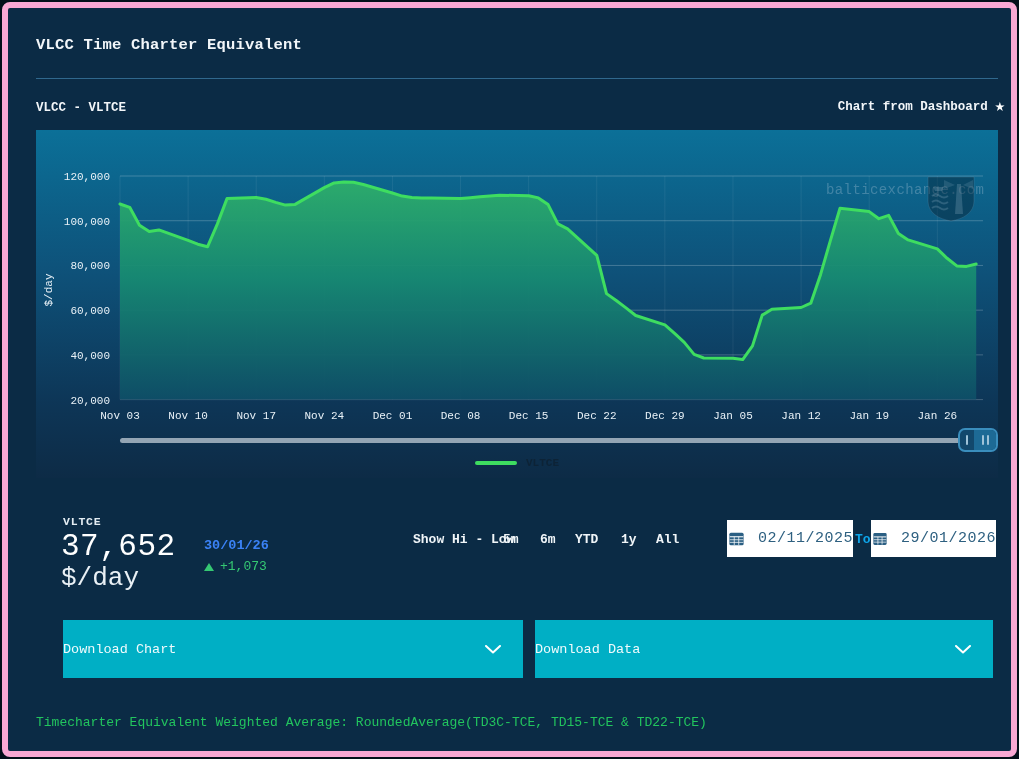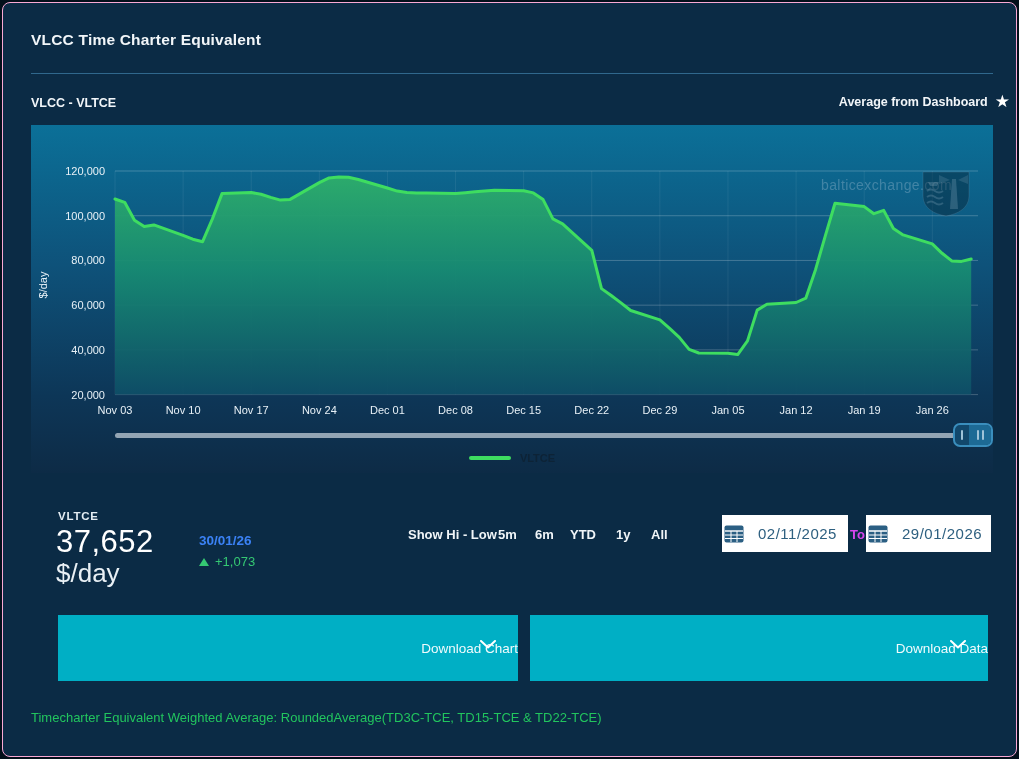--- a/index.html
+++ b/index.html
@@ -1,17 +1,17 @@
 <!DOCTYPE html>
 <html><head>
 <meta charset="utf-8">
 <style>
   * { margin:0; padding:0; box-sizing:border-box; }
   html,body { width:1019px; height:759px; background:#030f1a; font-family:"Liberation Sans", sans-serif; overflow:hidden; }
-  .card { position:absolute; left:2px; top:2px; width:1015px; height:755px; background:#0b2b45; border:1px solid #f9a8d4; border-radius:8px; overflow:hidden; }
+  .card { position:absolute; left:2px; top:2px; width:1015px; height:755px; background:#0b2b45; border:6px solid #f9a8d4; border-radius:8px; overflow:hidden;font-family:Liberation Mono, monospace; }
 
   .page-title { position:absolute; left:28px; top:28px; font-size:15.5px; font-weight:bold; color:#f2f6f9; letter-spacing:.2px; }
   .divider { position:absolute; left:28px; top:70px; width:962px; height:1px; background:#30688d; }
   .subtitle { position:absolute; left:28px; top:93px; font-size:12.5px; font-weight:bold; color:#f2f6f9; }
   .remove-wrap { position:absolute; right:6px; top:90px; display:flex; align-items:center; gap:7px; cursor:pointer; }
   .remove-label { font-size:12.5px; font-weight:bold; color:#f2f6f9; }
   .star { color:#ffffff; font-size:17px; line-height:17px; }
 
   .chart-panel { position:absolute; left:28px; top:122px; width:962px; height:348px;
     background:linear-gradient(180deg,#0b7098 0%, #0e527a 40%, #0d3657 78%, #0d2b46 100%); }
@@ -38,41 +38,41 @@
   .change-text { font-size:13px; color:#35c873; }
 
   .hi-low { position:absolute; left:405px; top:524px; font-size:13px; font-weight:bold; color:#f0f5f8; cursor:pointer; }
   .range-btn { position:absolute; top:524px; font-size:13px; font-weight:bold; color:#f0f5f8; cursor:pointer; }
   .r0{left:495px;} .r1{left:532px;} .r2{left:567px;} .r3{left:613px;} .r4{left:648px;}
 
   .date-box { position:absolute; top:512px; height:37px; background:#ffffff; display:flex; align-items:center; gap:14px; padding-left:2px; cursor:pointer; }
   .date-from { left:719px; width:126px; }
   .date-to { left:863px; width:125px; }
   .date-text { font-size:15px; color:#2e6080; letter-spacing:.5px; }
-  .to-label { position:absolute; left:847px; top:524px; font-size:13px; font-weight:bold; color:#d946ef; }
-
-  .dl-btn { position:absolute; top:612px; height:66px; background:#00afc5; display:flex; align-items:center; justify-content:flex-end; cursor:pointer;padding-left:39px; }
+  .to-label { position:absolute; left:847px; top:524px; font-size:13px; font-weight:bold; color:#0ea5e9; }
+
+  .dl-btn { position:absolute; top:612px; height:58px; background:#00afc5; display:flex; align-items:center; justify-content:flex-start; cursor:pointer; }
   .dl-chart { left:55px; width:460px; }
   .dl-data { left:527px; width:458px; }
   .dl-label { font-size:13.5px; color:#f0fbfd; }
   .dl-chevron { position:absolute; right:22px; top:25px; }
 
   .footer-note { position:absolute; left:28px; top:707px; font-size:13px; color:#22c55e; }
 </style>
 </head>
 <body>
 
 <div class="card">
 
   <div class="page-title">VLCC Time Charter Equivalent</div>
   <div class="divider"></div>
 
   <div class="subtitle">VLCC - VLTCE</div>
   <div class="remove-wrap">
-    <span class="remove-label">Average from Dashboard</span>
+    <span class="remove-label">Chart from Dashboard</span>
     <span class="star">★</span>
   </div>
 
   <div class="chart-panel">
     <div id="chart-host">
         <svg width="962" height="348" viewBox="0 0 962 348" style="position:absolute;left:0;top:0;">
           <defs>
             <linearGradient id="areaGrad" gradientUnits="userSpaceOnUse" x1="0" y1="46" x2="0" y2="269.6">
               <stop offset="0" stop-color="#2fb06a"></stop>
               <stop offset="0.45" stop-color="#178a72"></stop>

